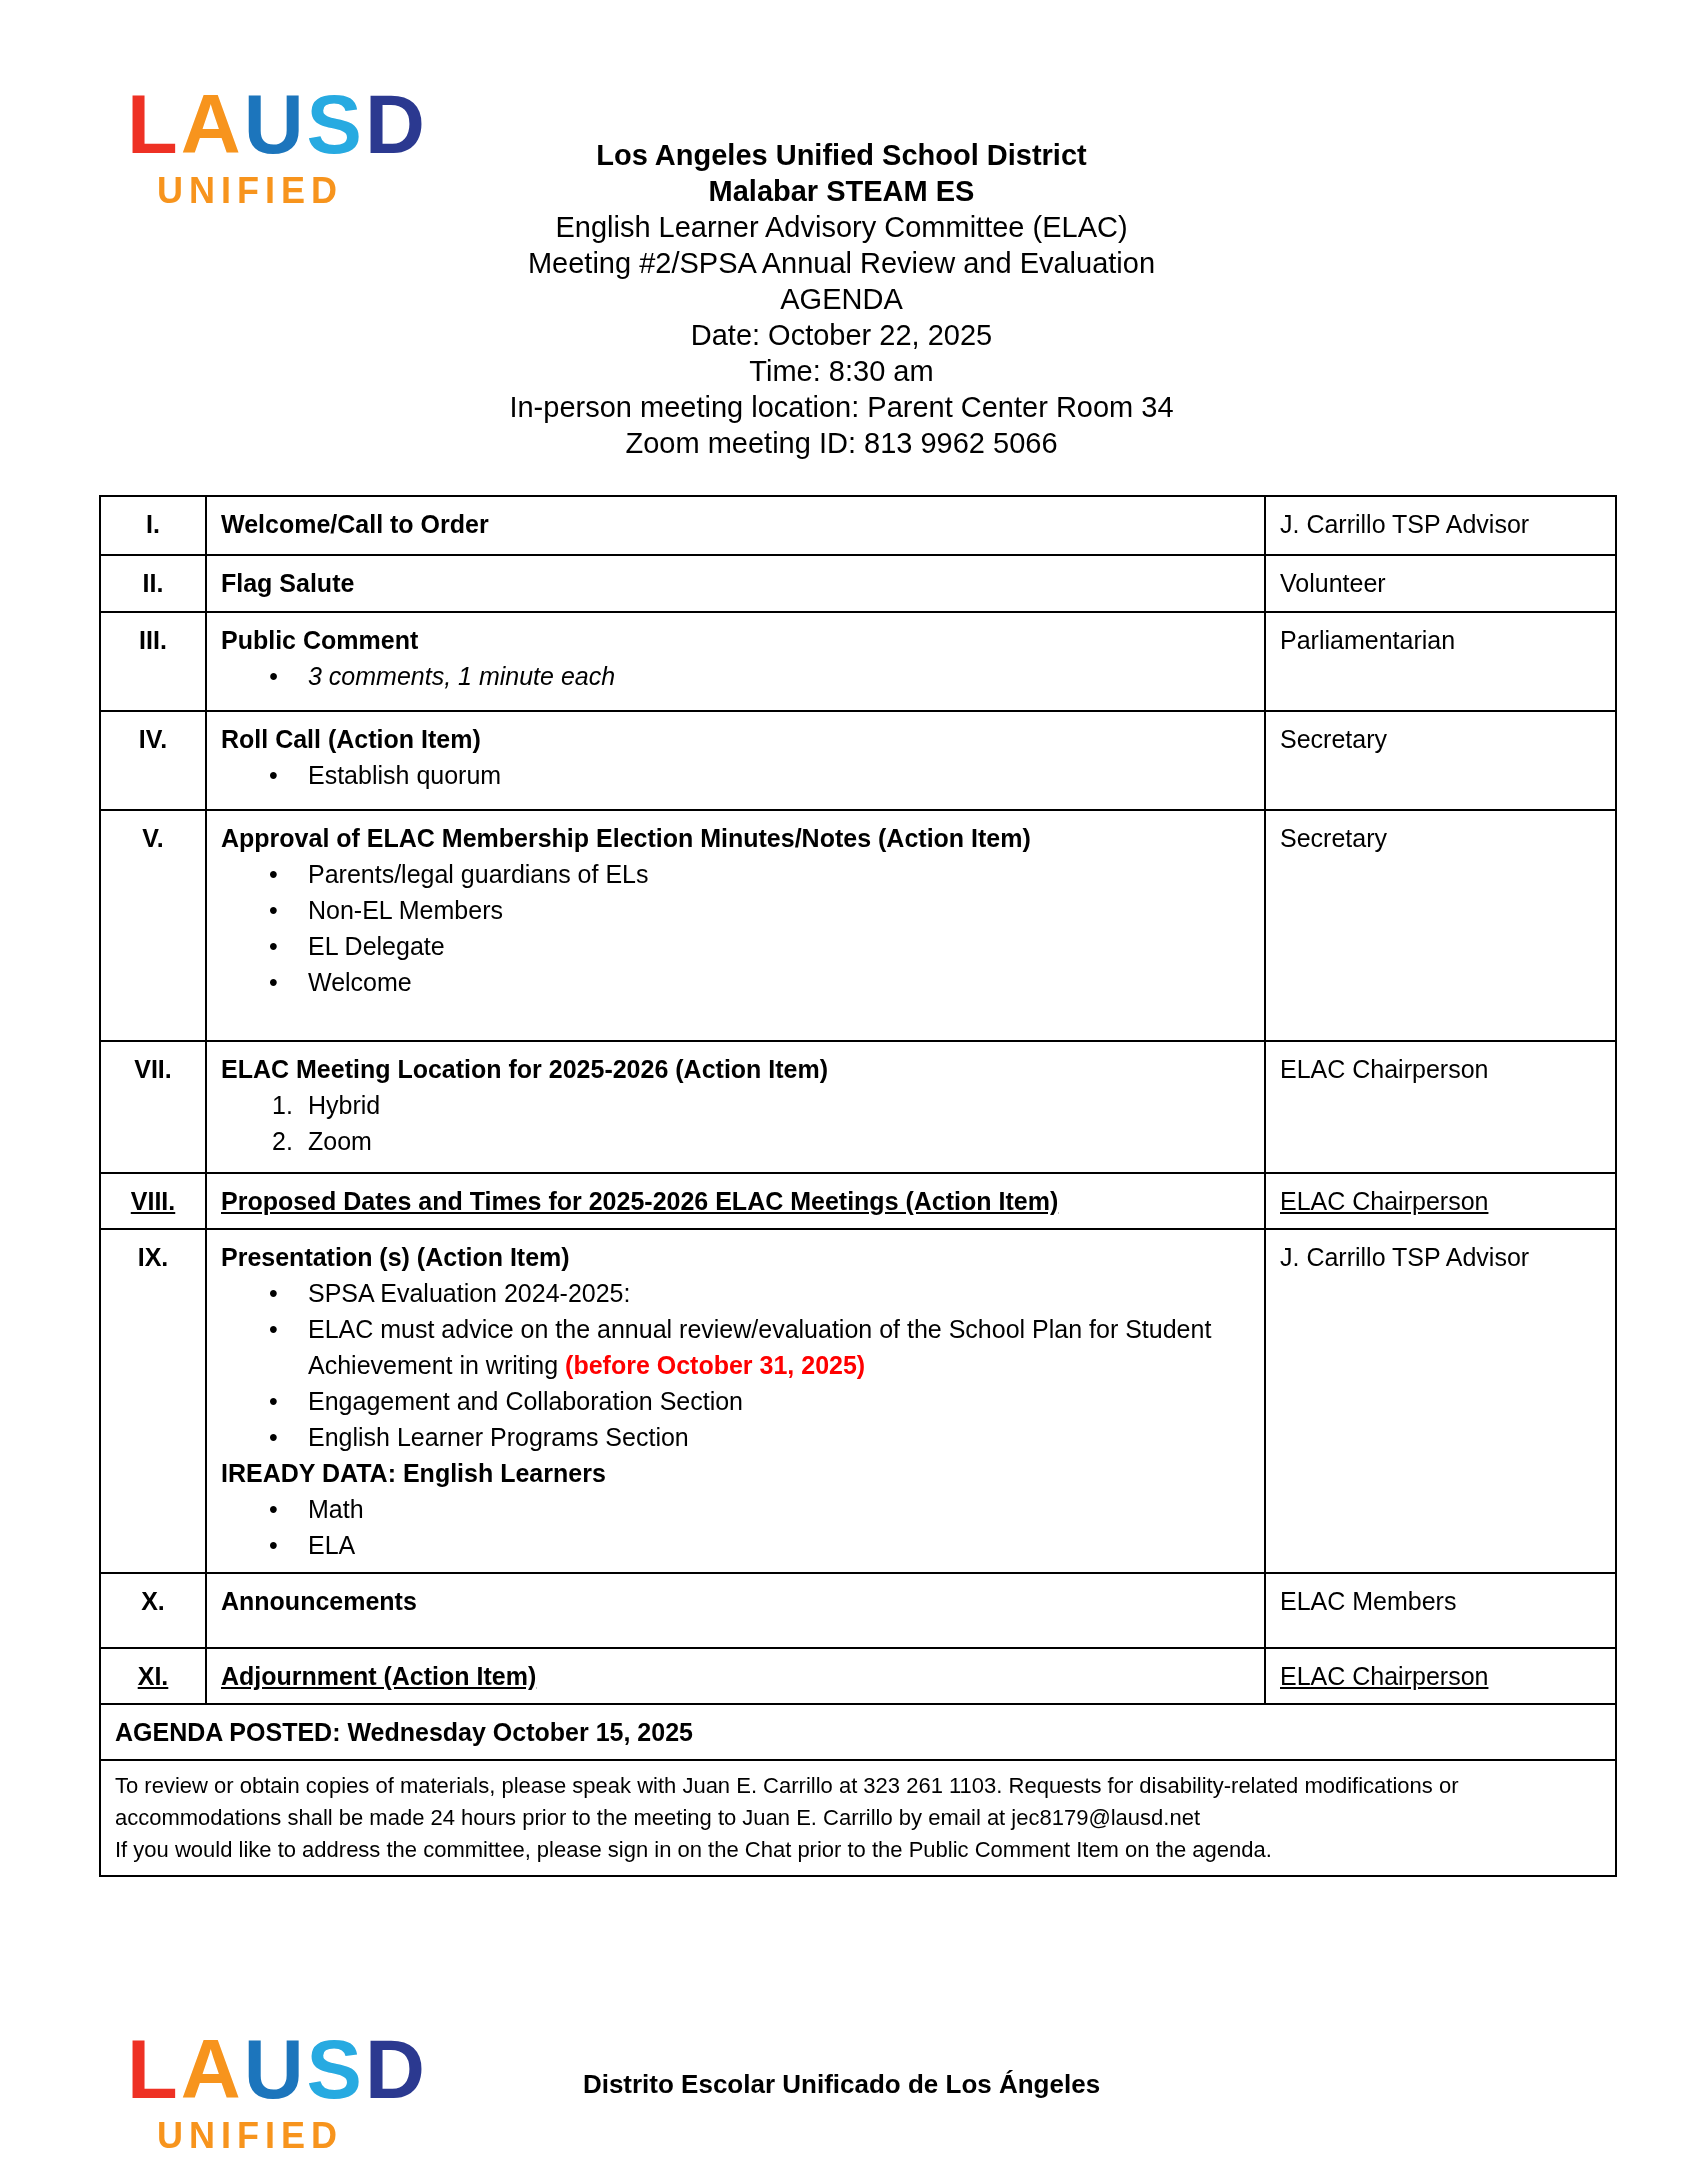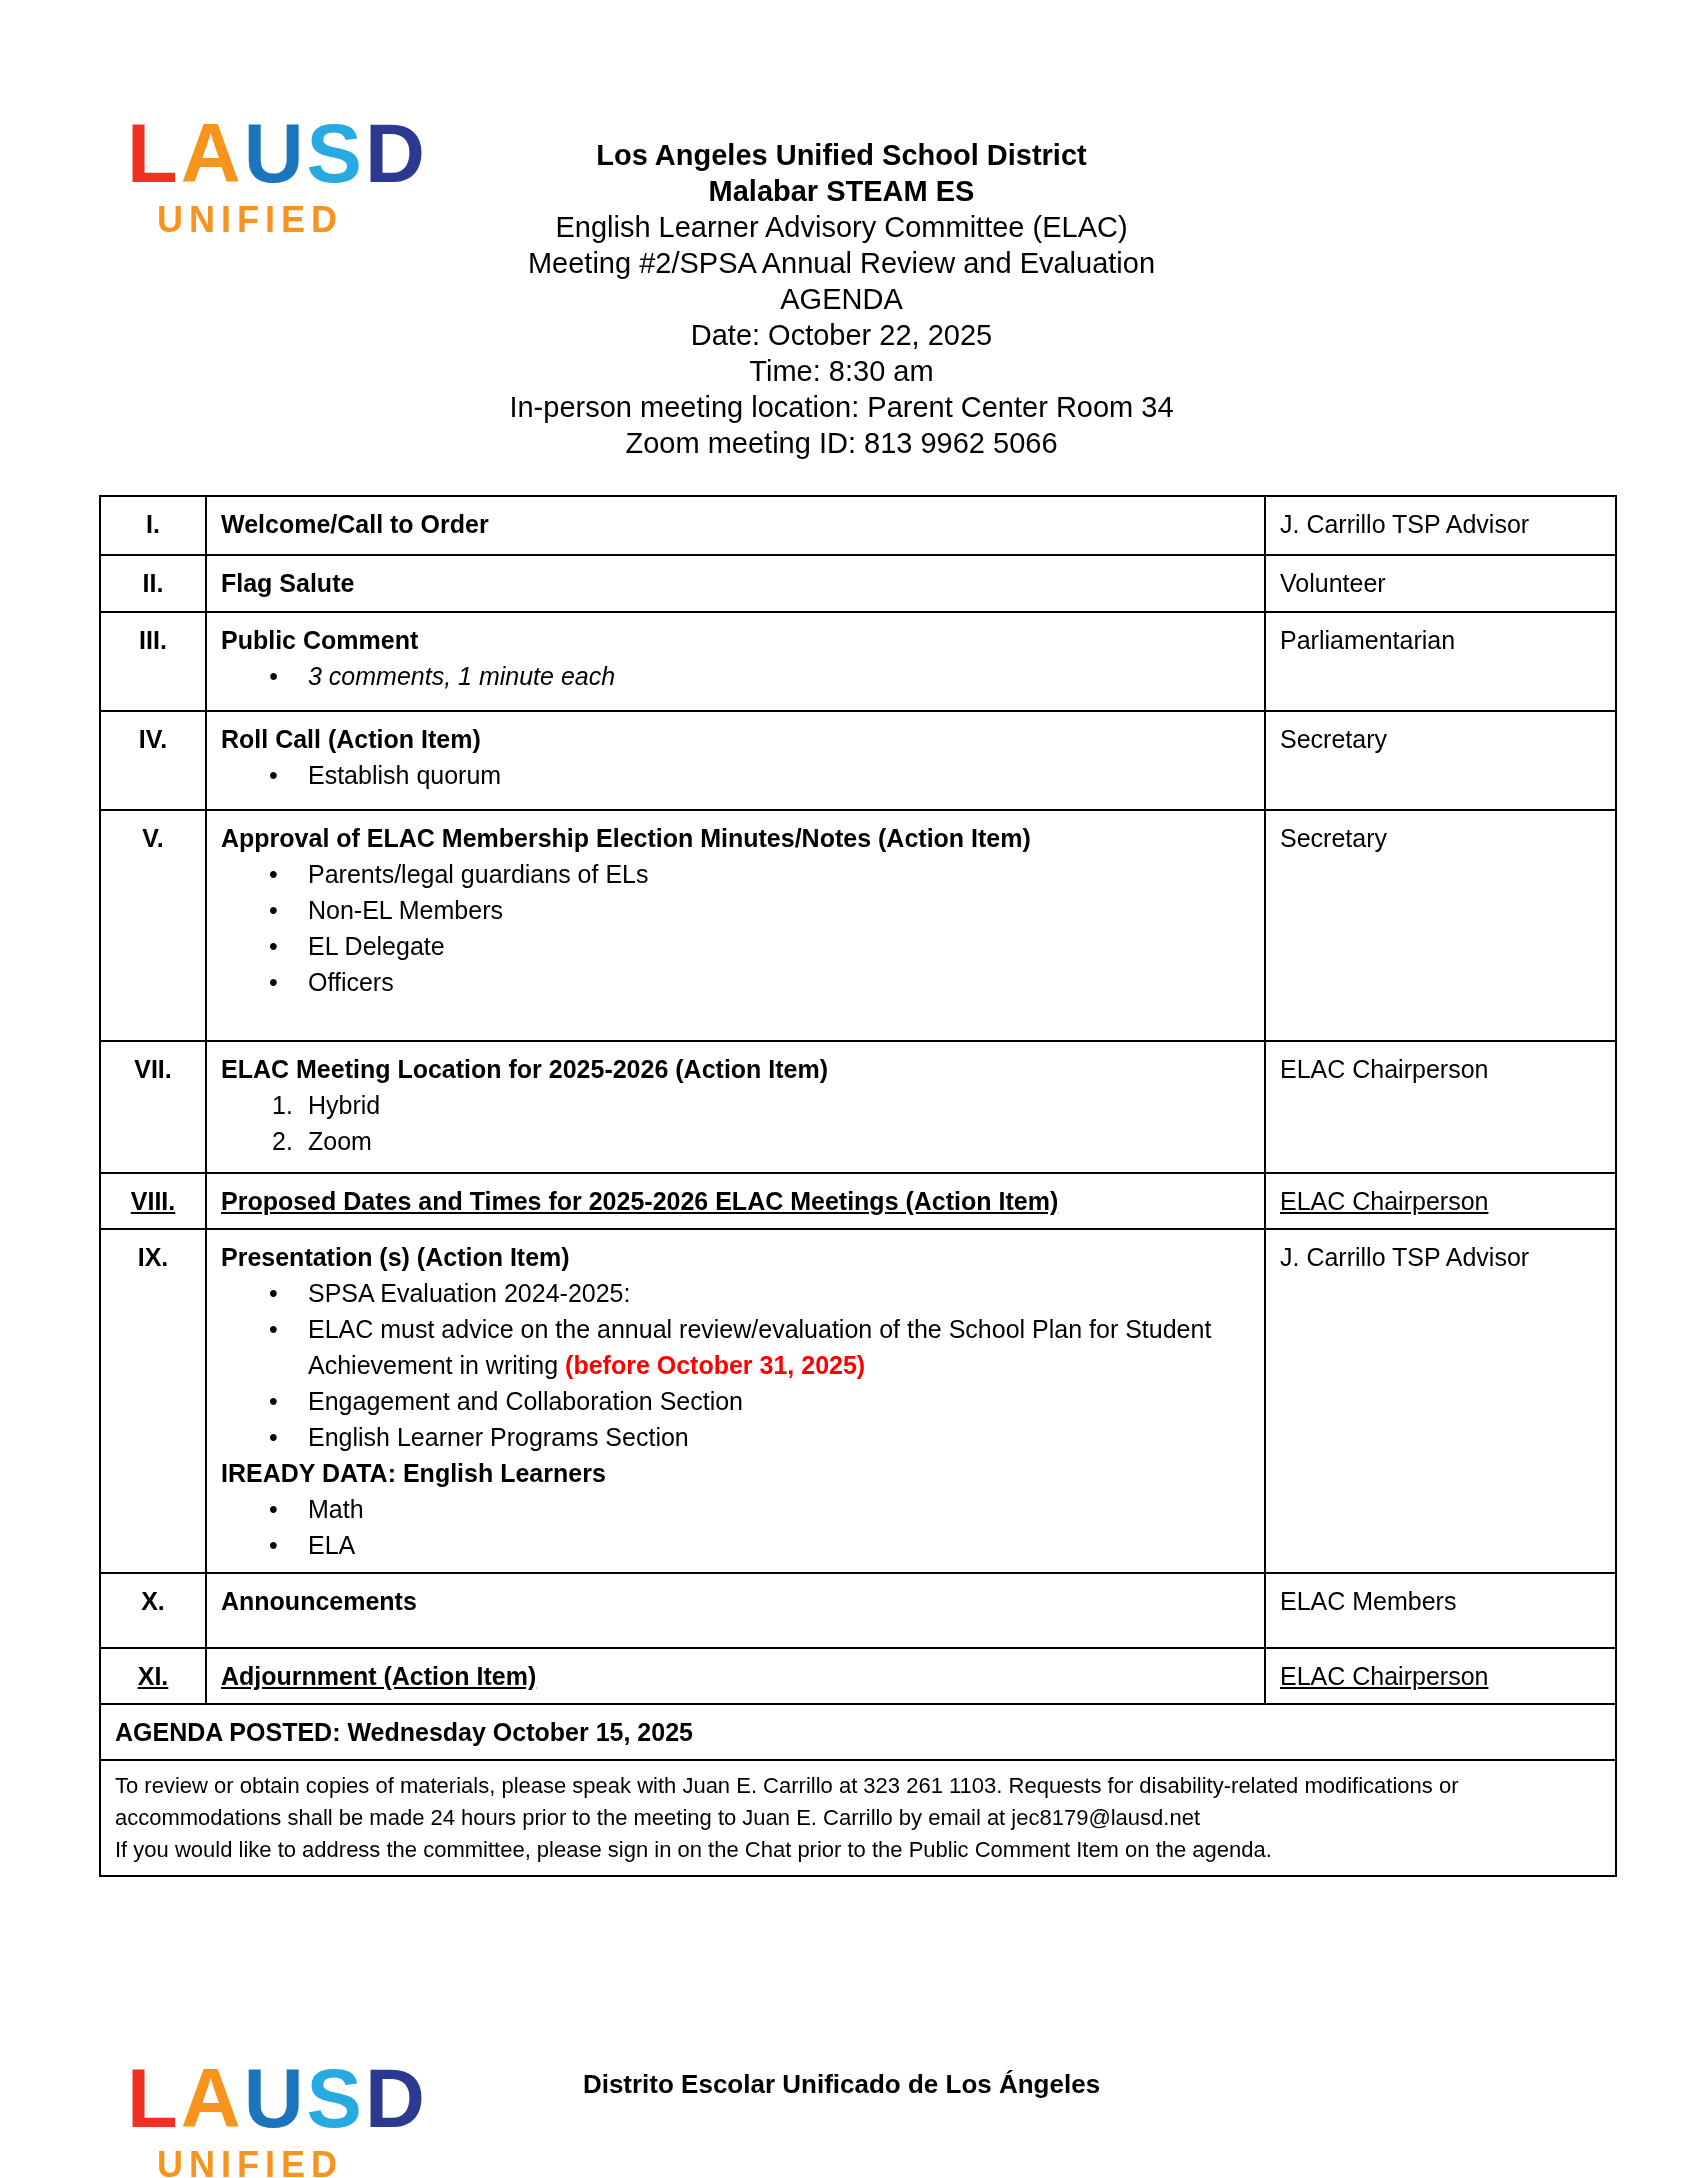--- a/index.html
+++ b/index.html
@@ -6,21 +6,21 @@
   body {
     width: 1683px; height: 2178px;
     background: #ffffff;
     font-family: "Liberation Sans", sans-serif;
     color: #000000;
   }
   .page { position: relative; width: 1683px; height: 2178px; background: #fff; overflow: hidden; }
 
   
   .logo { position: absolute; left: 127px; top: 83px; }
-  .logo .word { font-size: 83px; font-weight: bold; letter-spacing: 3px; line-height: 1; margin-top: 29px; }
+  .logo .word { font-size: 83px; font-weight: bold; letter-spacing: 3px; line-height: 1; }
   .logo .sub  { font-size: 36px; font-weight: bold; letter-spacing: 6px; margin-top: 4px; margin-left: 30px; }
   .logo-bottom { top: 2028px; }
 
   
   .header-block { position: absolute; left: 248px; right: 248px; top: 137px; text-align: center; font-size: 29px; line-height: 36px; }
   .bold { font-weight: bold; }
 
   
   table.agenda { position: absolute; left: 99px; top: 495px; width: 1517px;
     border-collapse: collapse; table-layout: fixed; font-size: 25px; line-height: 36px; }
@@ -116,21 +116,21 @@
     </tr>
 
     <tr class="h233">
       <td class="cell-num">V.</td>
       <td class="cell-content">
         <div class="row-title">Approval of ELAC Membership Election Minutes/Notes (Action Item)</div>
         <ul class="bullets">
           <li>Parents/legal guardians of ELs</li>
           <li>Non-EL Members</li>
           <li>EL Delegate</li>
-          <li>Officers</li>
+          <li>Welcome</li>
         </ul>
       </td>
       <td class="cell-owner">Secretary</td>
     </tr>
 
     <tr class="h133">
       <td class="cell-num">VII.</td>
       <td class="cell-content">
         <div class="row-title">ELAC Meeting Location for 2025-2026 (Action Item)</div>
         <ol class="numlist">

